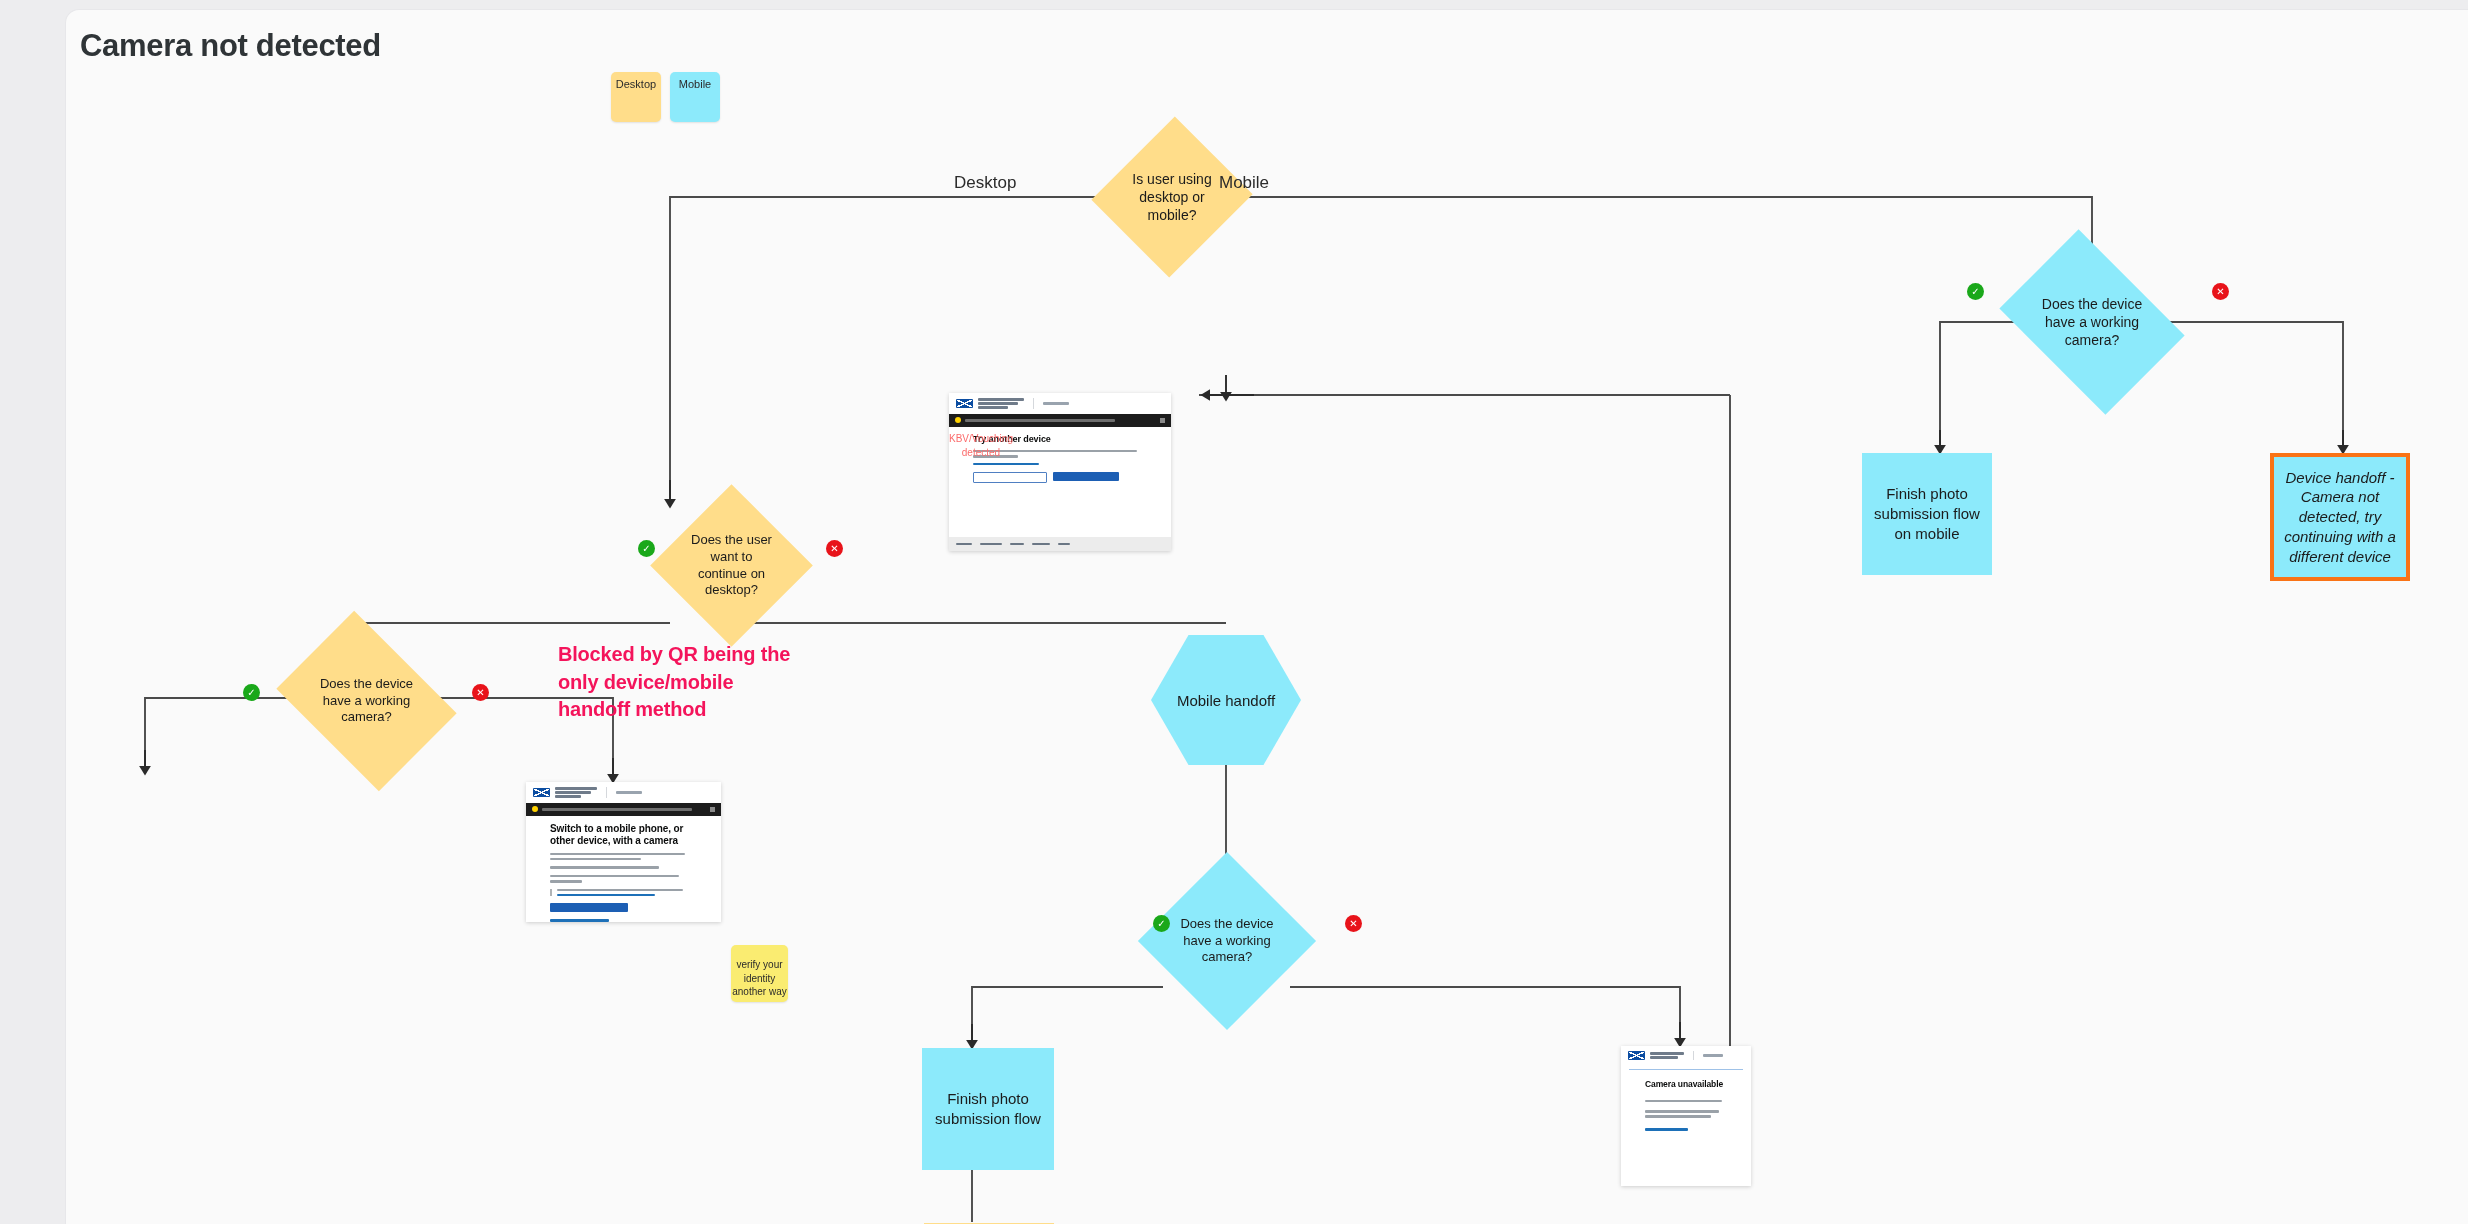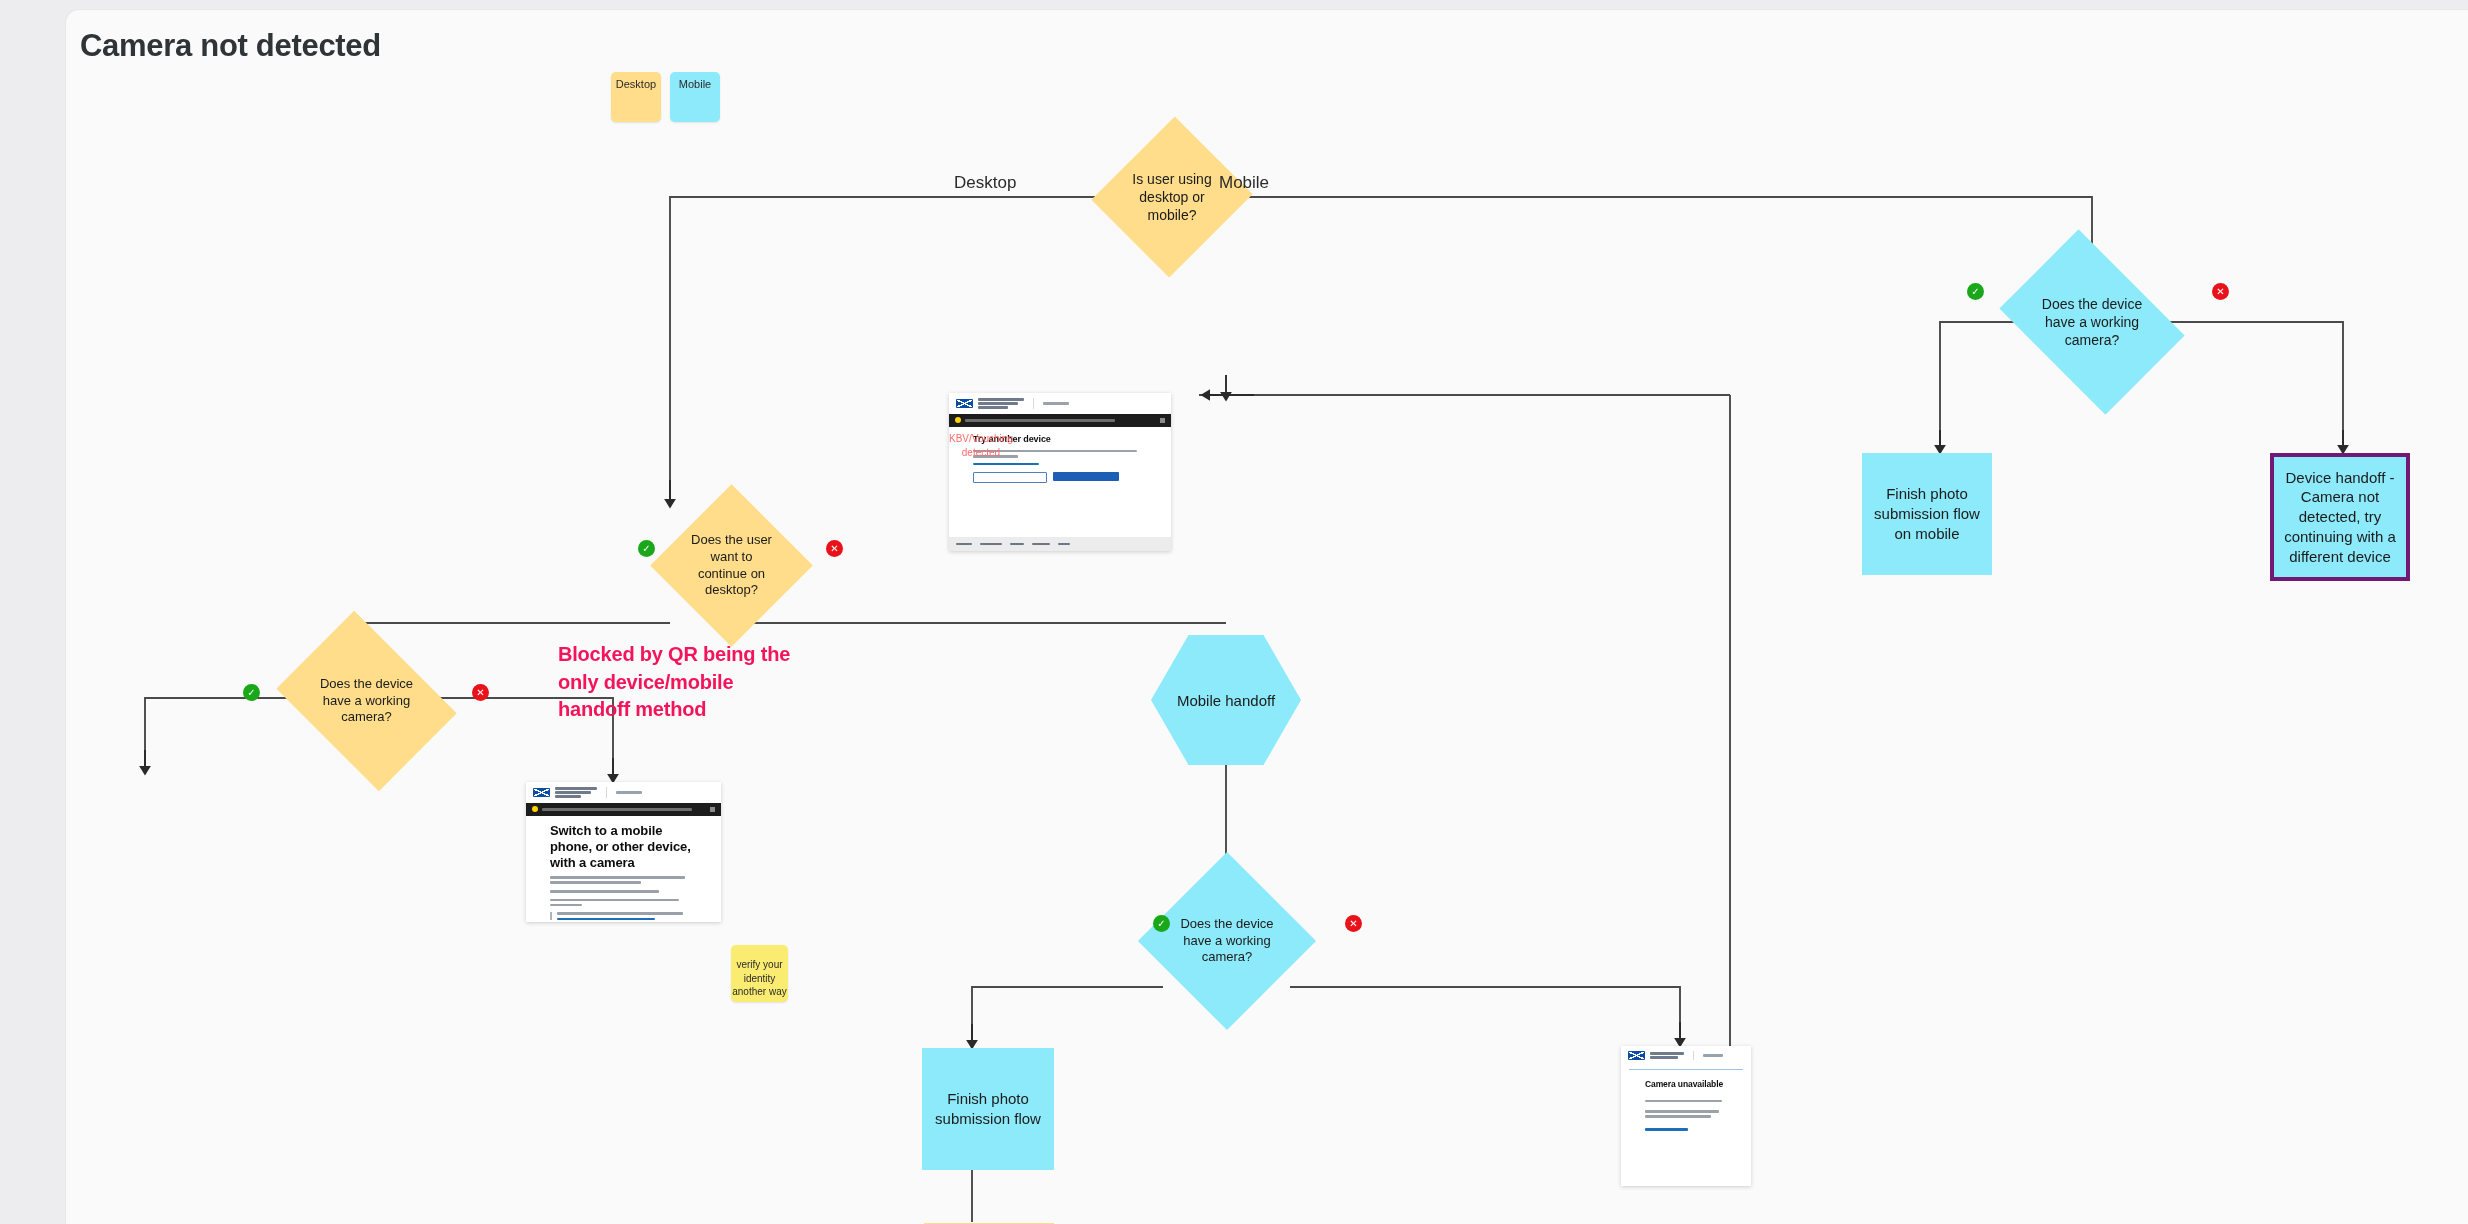--- a/index.html
+++ b/index.html
@@ -16,21 +16,21 @@
   
   .node{position:absolute;box-sizing:border-box;display:flex;align-items:center;justify-content:center;text-align:center;}
   .sticky{border-radius:5px;font-size:11px;color:#2b2b2b;box-shadow:0 1px 2px rgba(0,0,0,.10);}
   .sticky.y{background:#ffdd8a;}
   .sticky.b{background:#8ceafb;}
   .sticky.y2{background:#faec71;}
 
   .rect{font-size:15px;color:#1b1b1b;line-height:1.32;padding:6px;}
   .rect.y{background:#ffdd8a;}
   .rect.b{background:#8ceafb;}
-  .rect.redborder{border:4px solid #701a75;}
+  .rect.redborder{border:4px solid #f97316;font-style:italic;}
 
   .dia{}
   .dia .shape{position:absolute;inset:0;}
   .dia .txt{position:relative;font-size:14px;line-height:1.3;color:#1b1b1b;width:82%;}
   .dia.y .shape{background:#ffdd8a;transform:rotate(45deg);}
   .dia.b .shape{background:#8ceafb;transform:rotate(45deg);}
 
   .hex .txt{position:relative;font-size:15px;color:#1b1b1b;}
   .hex .shape{position:absolute;inset:0;background:#8ceafb;
      clip-path:polygon(25% 0%,75% 0%,100% 50%,75% 100%,25% 100%,0% 50%);}
@@ -226,21 +226,21 @@
             </span>
           <span class="mk-div"></span>
           <span class="mk-acct"></span>
         </div>
         <div class="mk-banner">
           <span class="mk-warn"></span>
           <span class="mk-bline"></span>
           <span class="mk-x"></span>
         </div>
         <div class="mk-body">
-          <div class="mk-h1" style="font-size:13px">Switch to a mobile phone, or other device, with a camera</div>
+          <div class="mk-h1" style="font-size:10px">Switch to a mobile phone, or other device, with a camera</div>
           <div class="mk-p" style="width:92%"></div>
           <div class="mk-p" style="width:62%"></div>
           <div class="mk-p" style="width:74%;margin-top:6px"></div>
           <div class="mk-p" style="width:88%;margin-top:6px"></div>
           <div class="mk-p" style="width:22%"></div>
           <div class="mk-quote">
             <div class="mk-p" style="width:90%"></div>
             <div class="mk-p" style="width:70%;background:#1d70b8"></div>
           </div>
           <div class="mk-btns">

